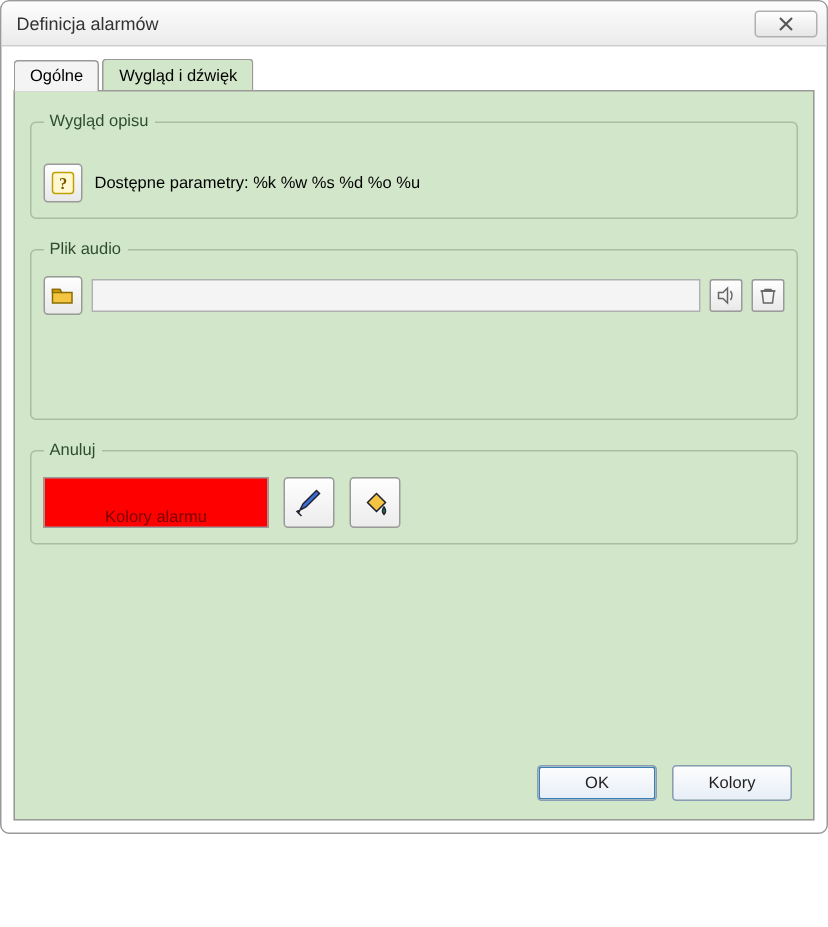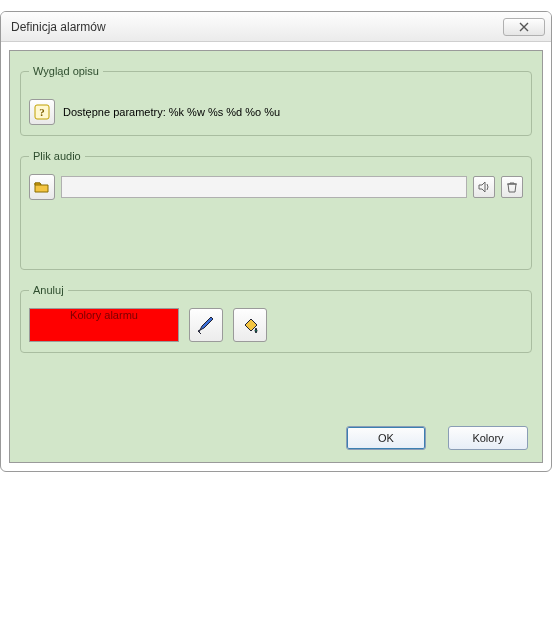--- a/index.html
+++ b/index.html
@@ -5,27 +5,26 @@
   * { box-sizing: border-box; }
   body {
     margin: 0;
     padding: 0;
     font-family: "Segoe UI", Tahoma, sans-serif;
     font-size: 11px;
     background: #fff;
   }
   .window {
     width: 552px;
-    height: 461px;
+    height: 556px;
     border: 1px solid #9a9a9a;
     border-radius: 6px;
     background: #fff;
     position: relative;
     overflow: hidden;
-    margin-top: 11px;
   }
   .titlebar {
     height: 30px;
     display: flex;
     align-items: center;
     justify-content: space-between;
     padding: 0 6px 0 10px;
     background: linear-gradient(to bottom, #fdfdfd, #ebebeb);
     border-bottom: 1px solid #cfcfcf;
   }
@@ -149,40 +148,40 @@
     display: flex;
     align-items: center;
     gap: 10px;
   }
   .color-swatch {
     width: 150px;
     height: 34px;
     background: #ff0000;
     border: 1px solid #9a9a9a;
     display: flex;
-    align-items: flex-start;
+    align-items: flex-end;
     justify-content: center;
     color: #7a0000;
     font-size: 11px;
   }
   .tool-btn {
     width: 34px;
     height: 34px;
     border: 1px solid #9a9a9a;
     border-radius: 3px;
     background: linear-gradient(to bottom,#fefefe,#ececec);
     display: flex;
     align-items: center;
     justify-content: center;
   }
   .spacer { flex: 1; }
   .buttons {
     display: flex;
     justify-content: flex-end;
-    gap: 22px;
+    gap: 10px;
     padding: 6px 4px 2px 0;
   }
   .dlg-btn {
     min-width: 80px;
     height: 24px;
     border: 1px solid #8a9db5;
     border-radius: 3px;
     background: linear-gradient(to bottom,#fdfdfd,#e7eef7);
     display: flex;
     align-items: center;
@@ -203,20 +202,28 @@
     <div class="titlebar-title">Definicja alarmów</div>
     <div class="close-btn">
       <svg width="10" height="10" viewBox="0 0 10 10">
         <path d="M1 1 L9 9 M9 1 L1 9" stroke="#555" stroke-width="1.4" fill="none"></path>
       </svg>
     </div>
   </div>
 
   <div class="client">
 
+    <div class="tabs">
+      <div class="tab">
+        <span>Ogólne</span>
+      </div>
+      <div class="tab active">
+        <span>Wygląd i dźwięk</span>
+      </div>
+    </div>
 
     <div class="tabpanel">
 
       <fieldset class="group">
         <legend>Wygląd opisu</legend>
         <div class="params-row">
           <div class="icon-btn">
             <svg width="16" height="16" viewBox="0 0 16 16">
               <rect x="1" y="1" width="14" height="14" rx="2" fill="#fff8d0" stroke="#c0a000"></rect>
               <text x="8" y="12" text-anchor="middle" font-size="11" font-family="Georgia,serif" fill="#7a5c00" font-weight="bold">?</text>

